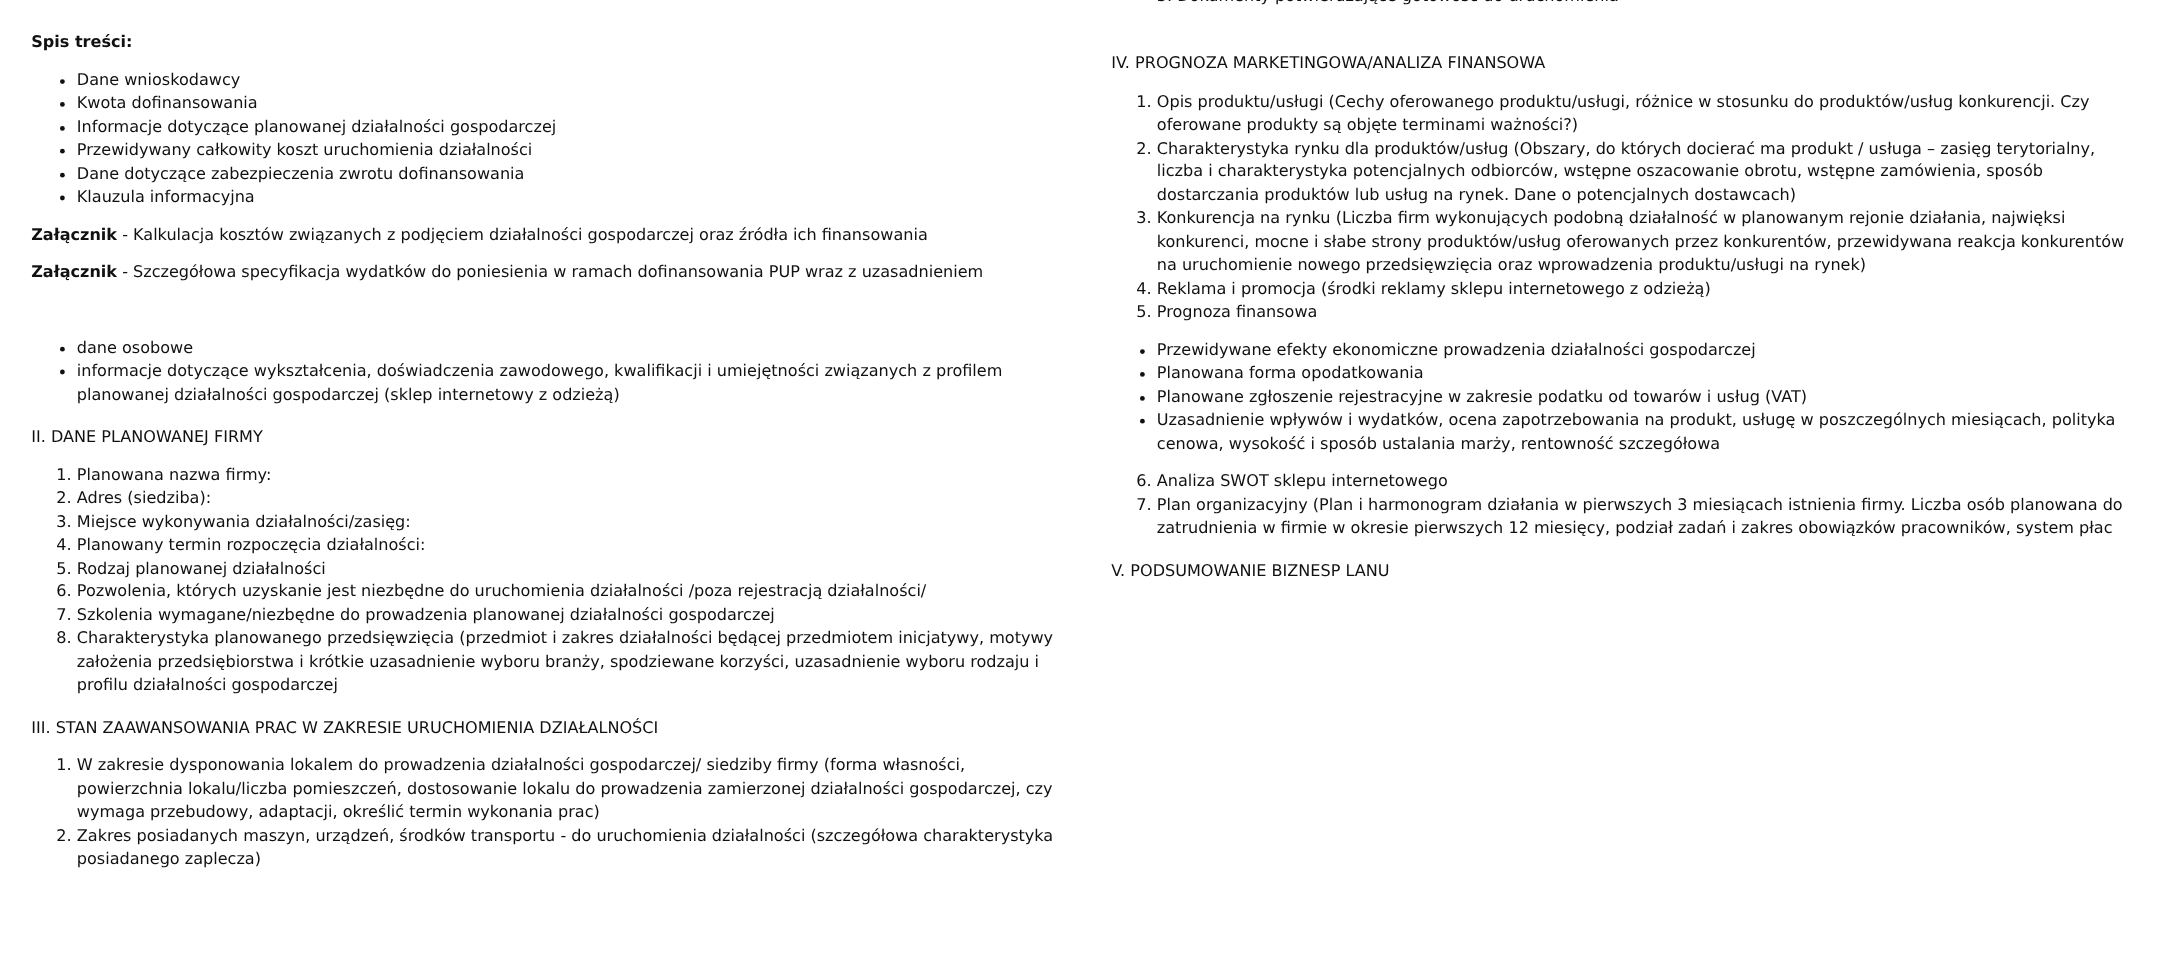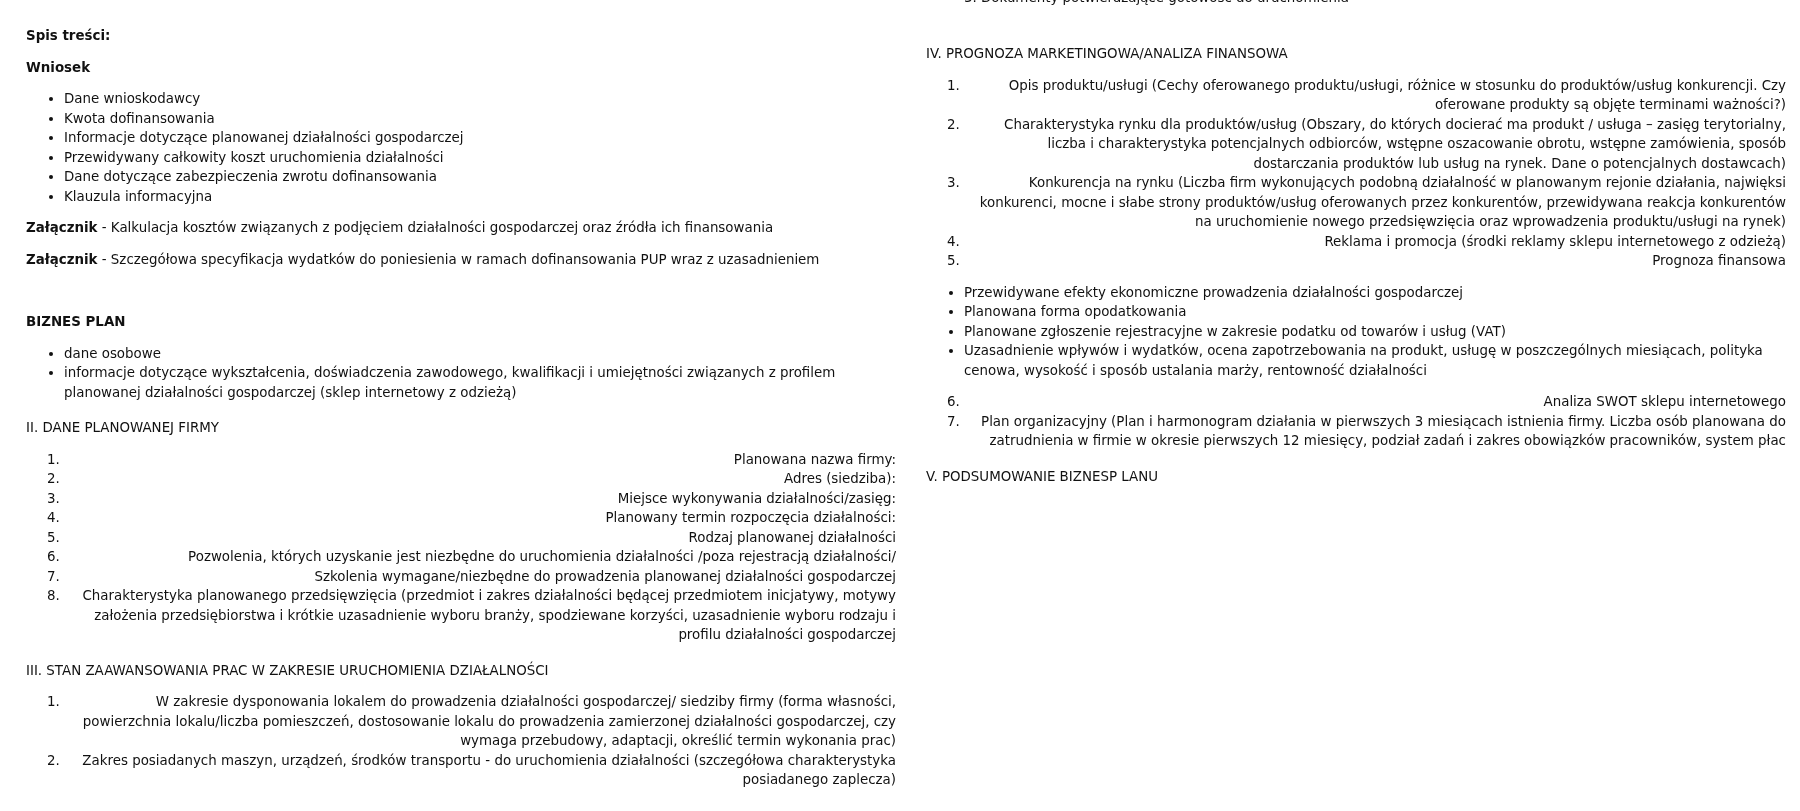--- a/index.html
+++ b/index.html
@@ -10,47 +10,45 @@
   }
   .col { position: absolute; top: 0; }
   .col-left { left: 26px; width: 870px; top: 26px; }
   .col-right { left: 926px; width: 860px; top: 0; }
   p { margin: 0; }
   .heading-bold { font-weight: bold; }
   .para { margin-bottom: 12px; }
   ul, ol { margin: 0 0 12px 0; padding-left: 38px; }
   li { margin: 0; }
   ul li { list-style-type: disc; }
-  ol li { list-style-type: decimal; text-align: right; }
+  ol li { list-style-type: decimal; }
   .clipped-top { height: 8px; overflow: hidden; position: relative; }
   .clipped-top span { position: absolute; top: -12px; left: 38px; white-space: nowrap; color: #111; }
   .section-title { margin-bottom: 12px; margin-top: 16px; }
   .spacer { height: 31px; }
   .attach-label { font-weight: bold; }
 </style>
 </head>
 <body>
 
 <div class="col col-left">
   <p class="heading-bold para">Spis treści:</p>
-  <p class="heading-bold para">Wniosek</p>
   <ul>
     <li>Dane wnioskodawcy</li>
     <li>Kwota dofinansowania</li>
     <li>Informacje dotyczące planowanej działalności gospodarczej</li>
     <li>Przewidywany całkowity koszt uruchomienia działalności</li>
     <li>Dane dotyczące zabezpieczenia zwrotu dofinansowania</li>
     <li>Klauzula informacyjna</li>
   </ul>
   <p class="para"><span class="attach-label">Załącznik</span><span> - Kalkulacja kosztów związanych z podjęciem działalności gospodarczej oraz źródła ich finansowania</span></p>
   <p class="para"><span class="attach-label">Załącznik</span><span> - Szczegółowa specyfikacja wydatków do poniesienia w ramach dofinansowania PUP wraz z uzasadnieniem</span></p>
 
   <div class="spacer"></div>
 
-  <p class="heading-bold para">BIZNES PLAN</p>
 
   <ul>
     <li>dane osobowe</li>
     <li>informacje dotyczące wykształcenia, doświadczenia zawodowego, kwalifikacji i umiejętności związanych z profilem planowanej działalności gospodarczej (sklep internetowy z odzieżą)</li>
   </ul>
 
   <p class="section-title">II. DANE PLANOWANEJ FIRMY</p>
   <ol>
     <li>Planowana nazwa firmy:</li>
     <li>Adres (siedziba):</li>
@@ -79,20 +77,20 @@
     <li>Opis produktu/usługi (Cechy oferowanego produktu/usługi, różnice w stosunku do produktów/usług konkurencji. Czy oferowane produkty są objęte terminami ważności?)</li>
     <li>Charakterystyka rynku dla produktów/usług (Obszary, do których docierać ma produkt / usługa – zasięg terytorialny, liczba i charakterystyka potencjalnych odbiorców, wstępne oszacowanie obrotu, wstępne zamówienia, sposób dostarczania produktów lub usług na rynek. Dane o potencjalnych dostawcach)</li>
     <li>Konkurencja na rynku (Liczba firm wykonujących podobną działalność w planowanym rejonie działania, najwięksi konkurenci, mocne i słabe strony produktów/usług oferowanych przez konkurentów, przewidywana reakcja konkurentów na uruchomienie nowego przedsięwzięcia oraz wprowadzenia produktu/usługi na rynek)</li>
     <li>Reklama i promocja (środki reklamy sklepu internetowego z odzieżą)</li>
     <li>Prognoza finansowa</li>
   </ol>
   <ul>
     <li>Przewidywane efekty ekonomiczne prowadzenia działalności gospodarczej</li>
     <li>Planowana forma opodatkowania</li>
     <li>Planowane zgłoszenie rejestracyjne w zakresie podatku od towarów i usług (VAT)</li>
-    <li>Uzasadnienie wpływów i wydatków, ocena zapotrzebowania na produkt, usługę w poszczególnych miesiącach, polityka cenowa, wysokość i sposób ustalania marży, rentowność działalności</li>
+    <li>Uzasadnienie wpływów i wydatków, ocena zapotrzebowania na produkt, usługę w poszczególnych miesiącach, polityka cenowa, wysokość i sposób ustalania marży, rentowność szczegółowa</li>
   </ul>
   <ol start="6">
     <li>Analiza SWOT sklepu internetowego</li>
     <li>Plan organizacyjny (Plan i harmonogram działania w pierwszych 3 miesiącach istnienia firmy. Liczba osób planowana do zatrudnienia w firmie w okresie pierwszych 12 miesięcy, podział zadań i zakres obowiązków pracowników, system płac</li>
   </ol>
   <p class="section-title">V. PODSUMOWANIE BIZNESP LANU</p>
 </div>
 
 </body></html>

